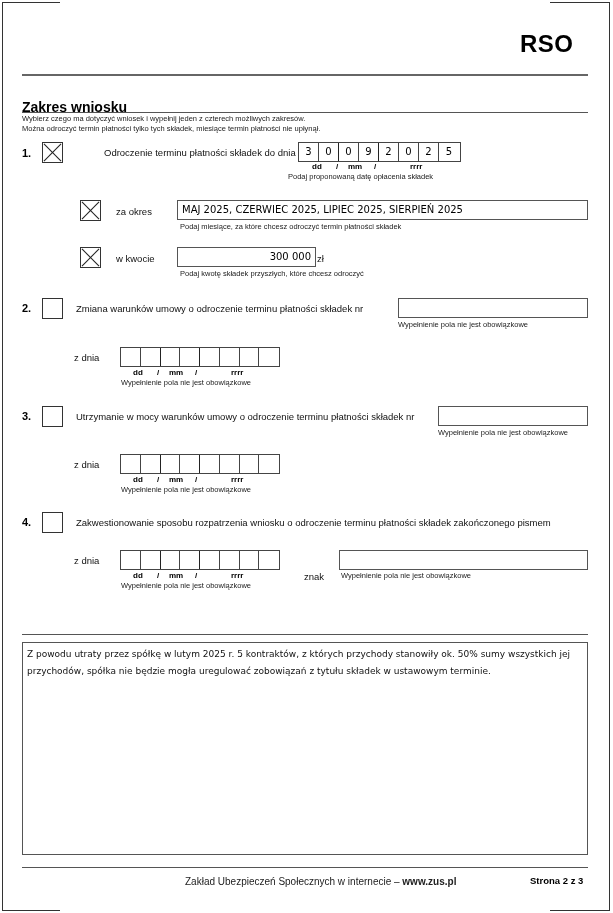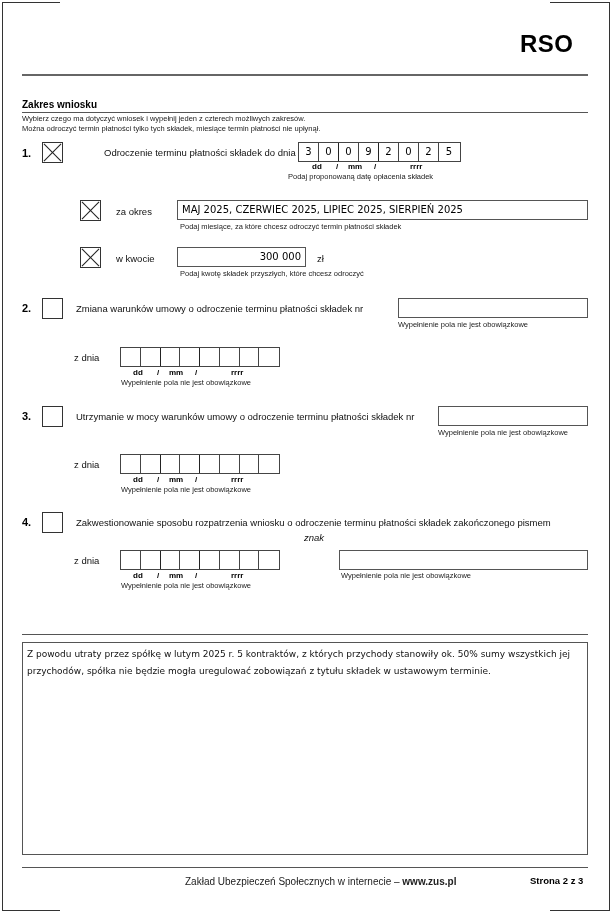--- a/index.html
+++ b/index.html
@@ -6,21 +6,21 @@
   html, body { width: 613px; height: 913px; background: #ffffff; overflow: hidden; }
   body { position: relative; font-family: "Liberation Sans", sans-serif; color: #000; }
 
   .frame-left { position: absolute; left: 2px; top: 2px; width: 1px; height: 909px; background: #333; }
   .frame-right { position: absolute; left: 609px; top: 2px; width: 1px; height: 909px; background: #333; }
   .corner { position: absolute; height: 1px; background: #333; }
 
   .abs { position: absolute; }
   .form-code { left: 520px; top: 30px; font-size: 24px; font-weight: bold; letter-spacing: 0.5px; }
   .hr-top { left: 22px; top: 74px; width: 566px; height: 2px; background: #666; }
-  .section-title { font-size: 10px; font-weight: bold; }
+  .section-title { font-size: 14px; font-weight: bold; }
   .section-rule { height: 1px; background: #555; }
   .intro { font-size: 7.5px; line-height: 10px; color: #222; }
 
   .num { font-size: 11px; font-weight: bold; }
   .checkbox { width: 21px; height: 21px; border: 1.5px solid #333; background: #fff; cursor: pointer; }
   .checkbox svg { display: block; width: 100%; height: 100%; }
   .label { font-size: 9.5px; color: #111; }
   .hint { font-size: 7.5px; color: #222; }
 
   .datebox { display: flex; border: 1px solid #444; height: 20px; background: #fff; }
@@ -94,21 +94,21 @@
 <div class="abs textfield" style="left:177px;top:200px;width:411px;">MAJ 2025, CZERWIEC 2025, LIPIEC 2025, SIERPIEŃ 2025</div>
 <div class="abs hint" style="left:180px;top:222px;">Podaj miesiące, za które chcesz odroczyć termin płatności składek</div>
 
 <div class="abs checkbox" style="left:80px;top:247px;">
   <svg viewBox="0 0 20 20">
       <line x1="1" y1="1" x2="19" y2="19" stroke="#222" stroke-width="1.1"></line>
       <line x1="19" y1="1" x2="1" y2="19" stroke="#222" stroke-width="1.1"></line>
     </svg>
 </div>
 <div class="abs label" style="left:116px;top:253px;">w kwocie</div>
-<div class="abs textfield right" style="left:177px;top:247px;width:129px;">300 000</div>
+<div class="abs textfield right" style="left:177px;top:247px;width:139px;">300 000</div>
 <div class="abs label" style="left:317px;top:253px;">zł</div>
 <div class="abs hint" style="left:180px;top:269px;">Podaj kwotę składek przyszłych, które chcesz odroczyć</div>
 
 <div class="abs num" style="left:22px;top:302px;">2.</div>
 <div class="abs checkbox" style="left:42px;top:298px;"></div>
 <div class="abs label" style="left:76px;top:303px;">Zmiana warunków umowy o odroczenie terminu płatności składek nr</div>
 <div class="abs textfield" style="left:398px;top:298px;width:190px;"></div>
 <div class="abs hint" style="left:398px;top:320px;">Wypełnienie pola nie jest obowiązkowe</div>
 <div class="abs label" style="left:74px;top:352px;">z dnia</div>
 <div class="abs datebox" style="left:120px;top:347px;width:160px;">
@@ -173,21 +173,21 @@
 </div>
 <div class="abs date-legend" style="left:120px;top:571px;width:160px;">
   <span style="width:13px;"></span>
   <span style="width:24px;">dd</span>
   <span style="width:12px;">/</span>
   <span style="width:26px;">mm</span>
   <span style="width:36px;">/</span>
   <span>rrrr</span>
 </div>
 <div class="abs hint" style="left:121px;top:581px;">Wypełnienie pola nie jest obowiązkowe</div>
-<div class="abs label" style="left:304px;top:532px;font-style:italic;">znak</div>
+<div class="abs label" style="left:304px;top:571px;">znak</div>
 <div class="abs textfield" style="left:339px;top:550px;width:249px;"></div>
 <div class="abs hint" style="left:341px;top:571px;">Wypełnienie pola nie jest obowiązkowe</div>
 
 <div class="abs section-title" style="left:22px;top:648px;">Uzasadnienie wniosku</div>
 <div class="abs section-rule" style="left:22px;top:634px;width:566px;"></div>
 <div class="abs textarea" style="left:22px;top:642px;width:566px;height:213px;">Z powodu utraty przez spółkę w lutym 2025 r. 5 kontraktów, z których przychody stanowiły ok. 50% sumy wszystkich jej przychodów, spółka nie będzie mogła uregulować zobowiązań z tytułu składek w ustawowym terminie.</div>
 
 <div class="abs hr-bottom"></div>
 <div class="abs footer-text" style="left:185px;top:876px;"><span>Zakład Ubezpieczeń Społecznych w internecie – </span><b>www.zus.pl</b></div>
 <div class="abs footer-page" style="left:530px;top:875px;">Strona 2 z 3</div>

